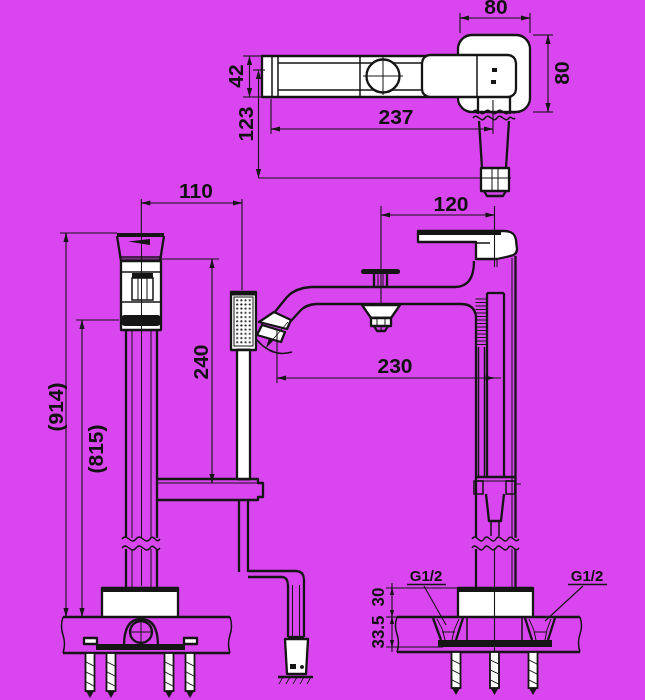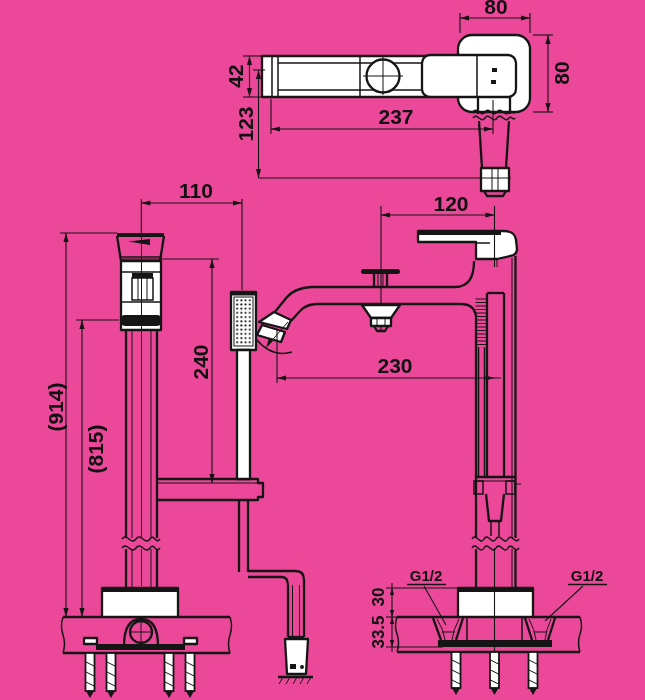--- a/index.html
+++ b/index.html
@@ -1,16 +1,16 @@
 <!DOCTYPE html>
 <html><head>
 <meta charset="utf-8">
 <style>
   html,body { margin:0; padding:0; background:#fff; }
-  #stage { position:relative; width:645px; height:700px; background:#ec4899; overflow:hidden; }
+  #stage { position:relative; width:645px; height:700px; background:#d946ef; overflow:hidden; }
   svg { position:absolute; left:0; top:0; }
   .o  { fill:none; stroke:#151515; stroke-width:2.3; stroke-linejoin:round; }
   .o:where(.wf) { fill:#fff; }
   .wf { fill:#ffffff; }
   .m  { fill:none; stroke:#151515; stroke-width:1.5; }
   .t  { fill:none; stroke:#151515; stroke-width:1.1; }
   .h  { fill:none; stroke:#151515; stroke-width:1; }
   .hv { fill:none; stroke:#151515; stroke-width:4; }
   .blk{ fill:#151515; stroke:none; }
   .dim    { font-family:"Liberation Sans", sans-serif; font-weight:bold; font-size:21px; fill:#111; text-anchor:middle; }

